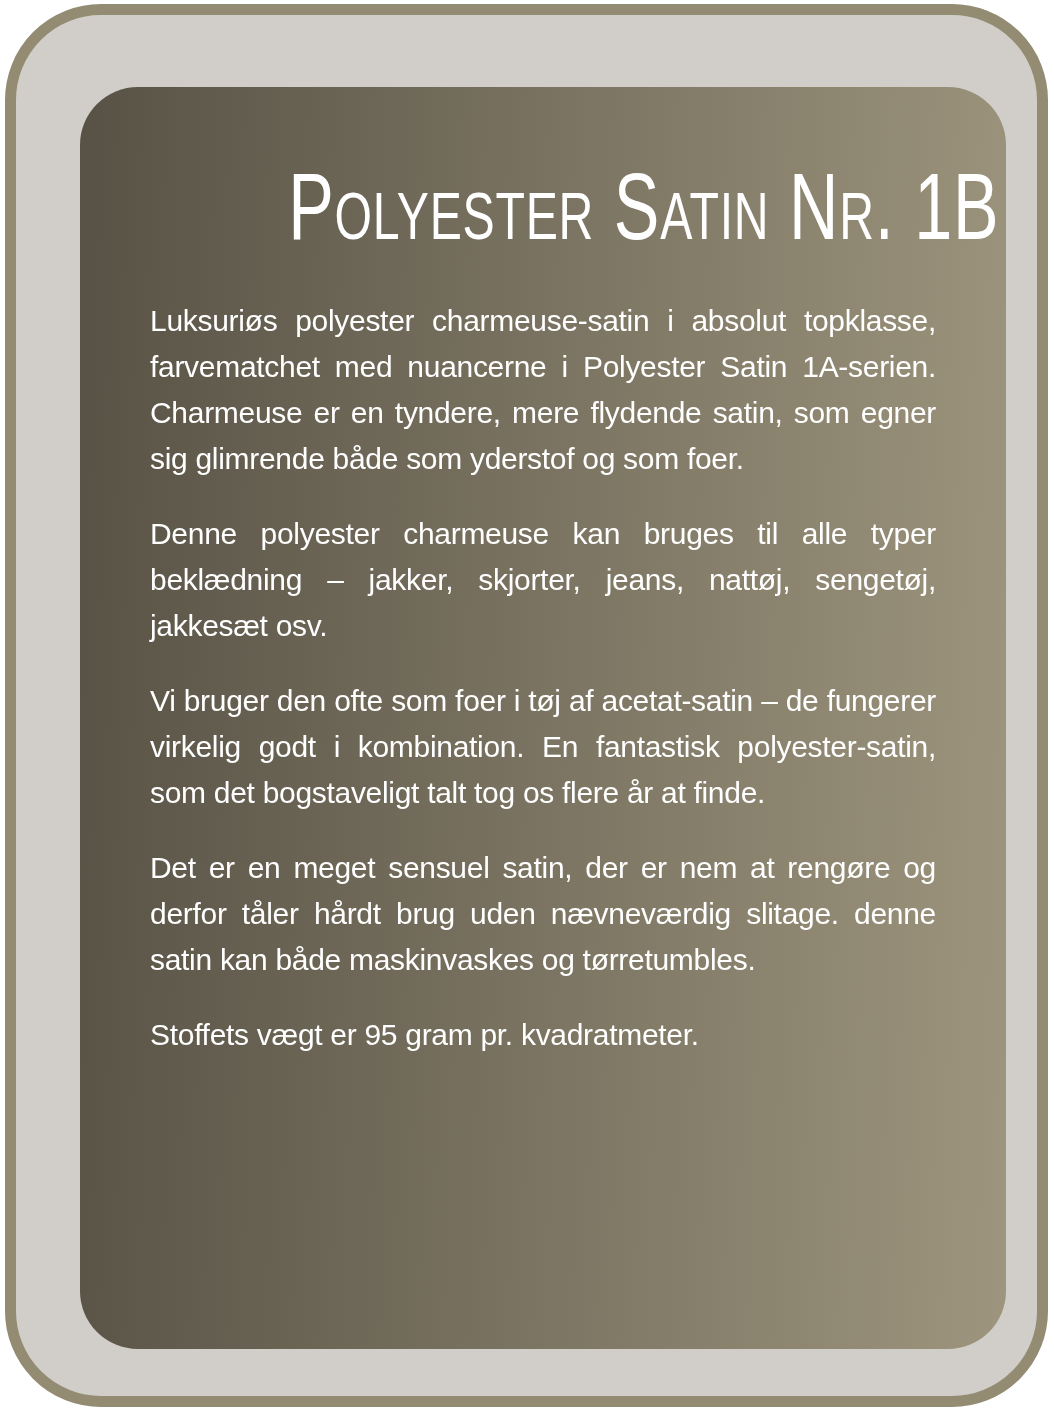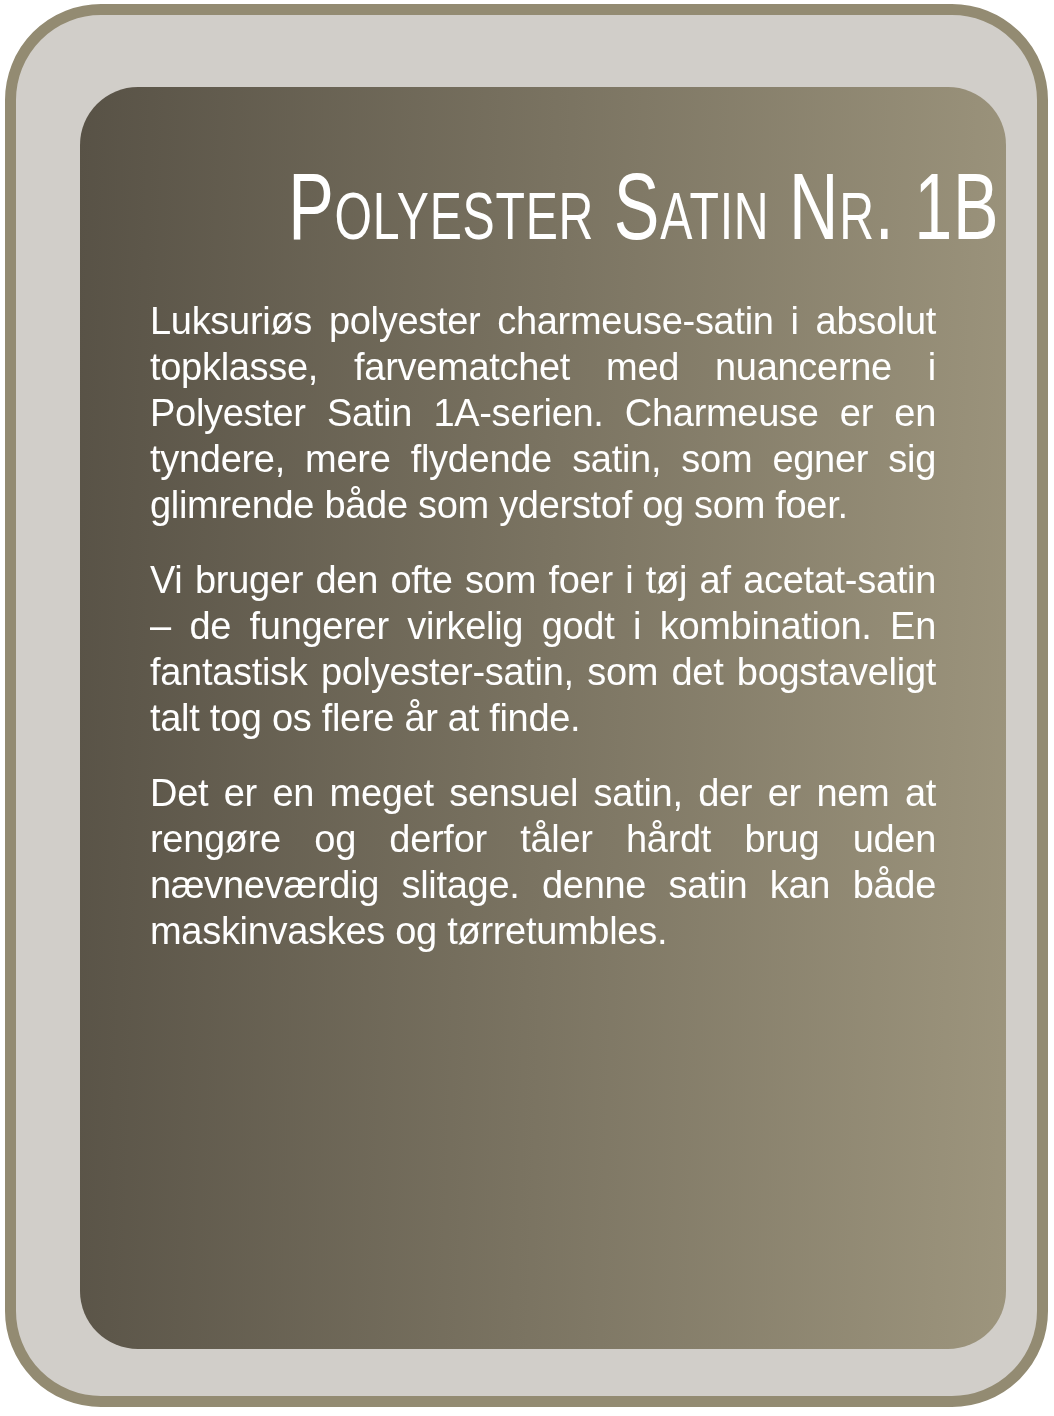--- a/index.html
+++ b/index.html
@@ -57,21 +57,21 @@
     font-weight: 400;
     font-size: 95px;
     line-height: 1.0;
     letter-spacing: 1px;
     transform: scaleX(0.72);
     transform-origin: 50% 50%;
     color: var(--text, #ffffff);
   }
   .body-text p {
     margin: 0 0 29px 0;
-    font-size: 38px;
+    font-size: 30px;
     line-height: 46px;
     letter-spacing: -0.3px;
     text-align: justify;
     text-justify: inter-word;
     color: var(--text, #ffffff);
   }
   .body-text p:last-child {
     margin-bottom: 0;
   }
 </style>
@@ -79,18 +79,20 @@
 <body>
 
 <div class="stage">
   <div class="frame">
     <div class="card">
       <div class="title-wrap">
         <span class="title">Polyester Satin Nr. 1B</span>
       </div>
       <div class="body-text">
         <p>Luksuriøs polyester charmeuse-satin i absolut topklasse, farvematchet med nuancerne i Polyester Satin 1A-serien. Charmeuse er en tyndere, mere flydende satin, som egner sig glimrende både som yderstof og som foer.</p>
+        <p>Denne polyester charmeuse kan bruges til alle typer beklædning – jakker, skjorter, jeans, nattøj, sengetøj, jakkesæt osv.</p>
         <p>Vi bruger den ofte som foer i tøj af acetat-satin – de fungerer virkelig godt i kombination. En fantastisk polyester-satin, som det bogstaveligt talt tog os flere år at finde.</p>
         <p>Det er en meget sensuel satin, der er nem at rengøre og derfor tåler hårdt brug uden nævneværdig slitage. denne satin kan både maskinvaskes og tørretumbles.</p>
+        <p>Stoffets vægt er 95 gram pr. kvadratmeter.</p>
       </div>
     </div>
   </div>
 </div>
 
 </body></html>

